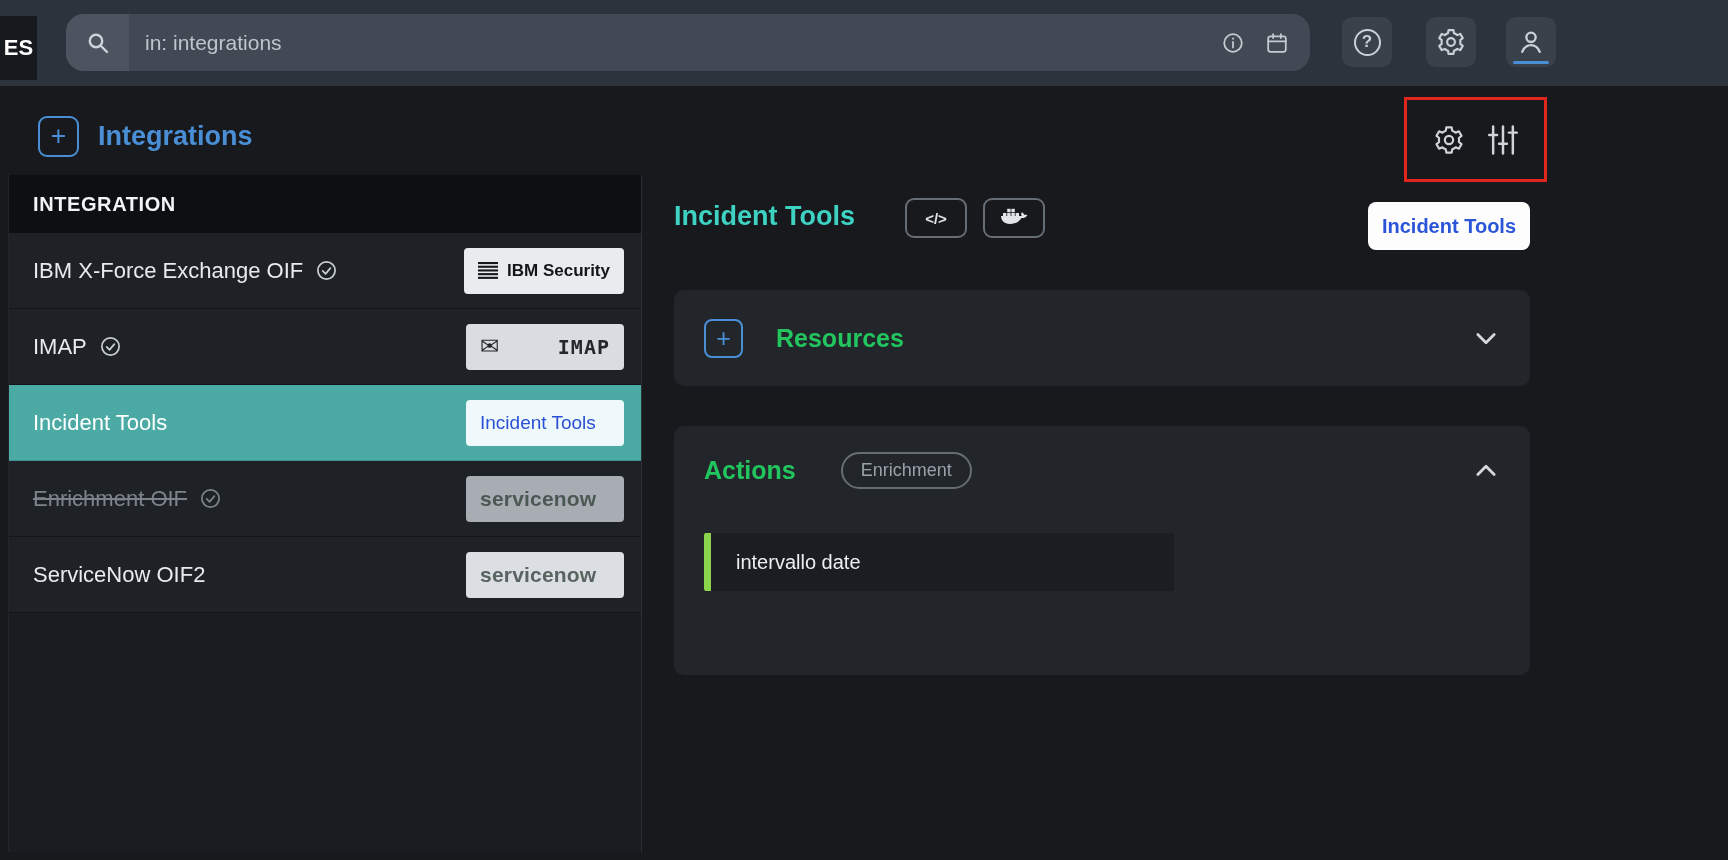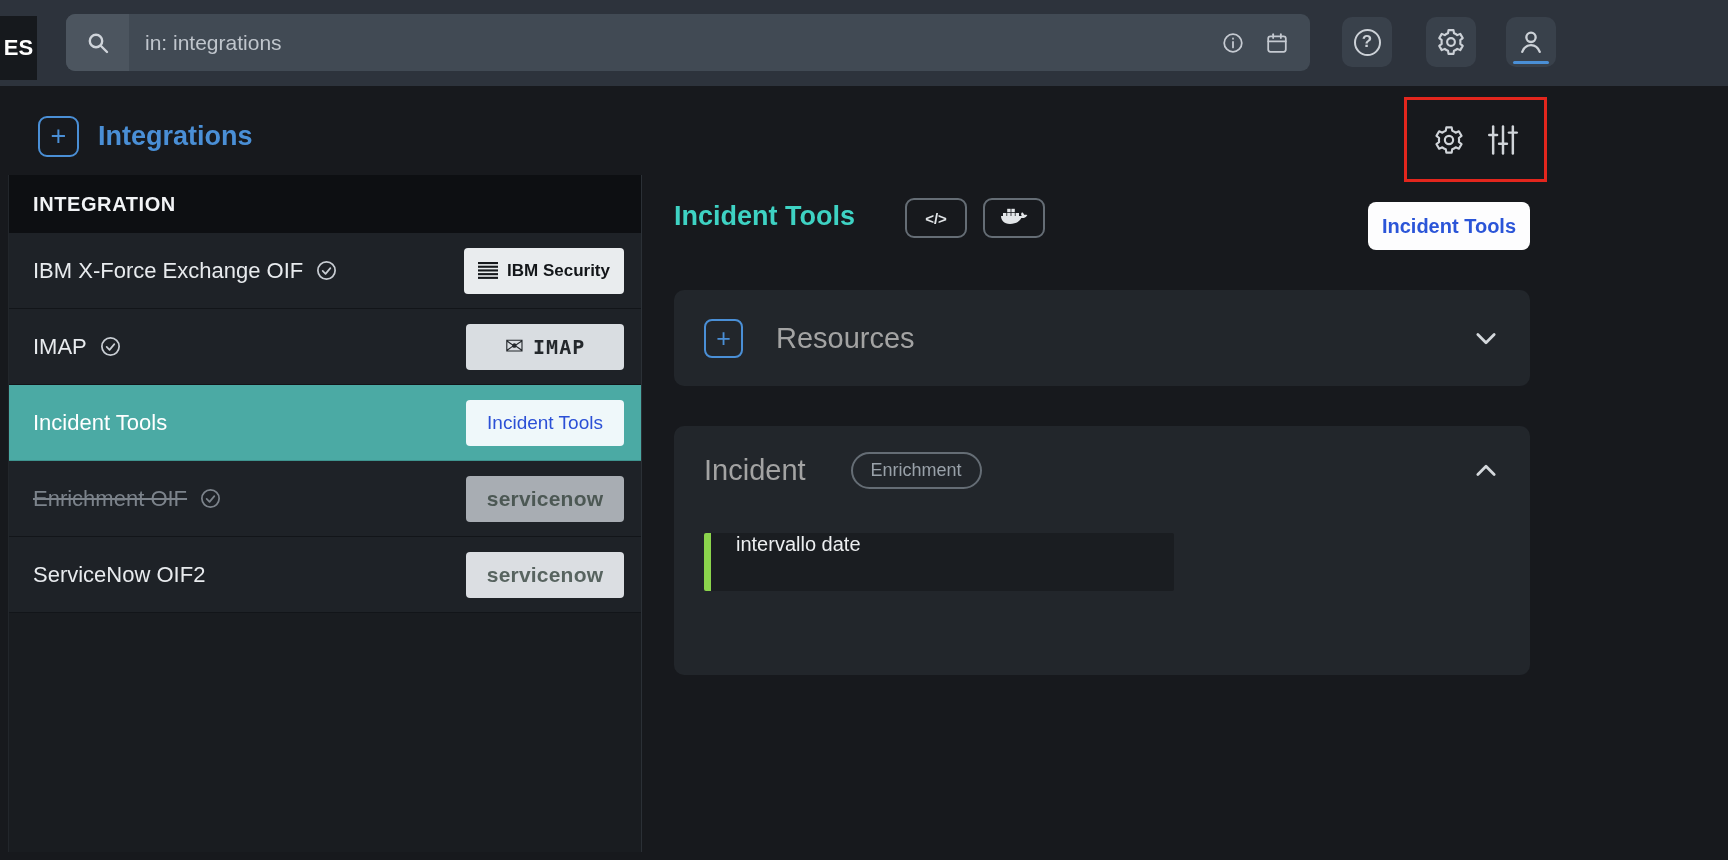--- a/index.html
+++ b/index.html
@@ -3,21 +3,21 @@
 <meta charset="utf-8">
 <style>
   * { margin:0; padding:0; box-sizing:border-box; }
   html,body { width:1728px; height:860px; background:#17191d; font-family:"Liberation Sans",sans-serif; overflow:hidden; }
 
   
   .topbar { position:absolute; top:0; left:0; width:1728px; height:86px; background:#2d333c; }
   .logo-box { position:absolute; left:0; top:16px; width:37px; height:64px; background:#16191d; color:#ffffff;
               font-size:22px; font-weight:bold; display:flex; align-items:center; justify-content:center; overflow:hidden; }
   .searchbar { position:absolute; left:66px; top:14px; width:1244px; height:57px; background:#414a54;
-               border-radius:9px; display:flex; align-items:center; overflow:hidden; }
+               border-radius:18px; display:flex; align-items:center; overflow:hidden; }
   .search-iconseg { width:63px; height:100%; background:#4c555f; display:flex; align-items:center; justify-content:center; flex:0 0 auto; }
   .search-input { flex:1; background:transparent; border:none; outline:none; color:#bfc5cc; font-size:21px;
                   padding-left:16px; font-family:"Liberation Sans",sans-serif; }
   .search-trailing { display:flex; gap:22px; padding-right:22px; align-items:center; }
   .tb-btn { position:absolute; top:17px; width:50px; height:50px; border-radius:10px; background:#39414b;
             display:flex; align-items:center; justify-content:center; cursor:pointer; }
   .tb-btn.help { left:1342px; }
   .tb-btn.gear { left:1426px; }
   .tb-btn.user { left:1506px; }
   .qcircle { width:27px; height:27px; border:2px solid #ccd1d7; border-radius:50%; color:#ccd1d7;
@@ -37,21 +37,21 @@
   
   .table-panel { position:absolute; left:8px; top:175px; width:634px; height:677px; background:#191c20;
                  border-right:1px solid #2b3036; border-left:1px solid #22262b; }
   .table-header { height:58px; background:#0d0f12; color:#f2f4f6; font-size:20px; font-weight:bold;
                   letter-spacing:0.6px; display:flex; align-items:center; padding-left:24px; }
   .row { height:76px; background:#1e2227; border-bottom:1px solid #121519; display:flex; align-items:center;
          padding:0 17px 0 24px; cursor:pointer; }
   .row-name { font-size:22px; color:#e8ebee; white-space:nowrap; }
   .check { margin-left:12px; color:#c8cdd3; display:flex; }
   .spacer { flex:1; }
-  .badge { min-width:158px; height:46px; border-radius:4px; display:flex; align-items:center; justify-content:center;
+  .badge { min-width:158px; height:46px; border-radius:4px; display:flex; align-items:center; justify-content:space-between;
            gap:9px; padding:0 14px; }
   .badge.ibm { background:#e9ecee; color:#131619; font-size:17px; font-weight:bold; }
   .badge.imap { background:#d9dde1; color:#24282c; }
   .imap-env { font-size:23px; line-height:1; }
   .imap-text { font-family:"DejaVu Sans Mono",monospace; font-size:20px; font-weight:bold; letter-spacing:1px; }
   .badge.incident { background:#eff8fa; color:#2b50d6; font-size:19px; }
   .badge.snow { background:#a8adb3; color:#4c5854; font-size:21px; font-weight:bold; letter-spacing:0.2px; }
   .badge.snow2 { background:#dbdee2; color:#586460; font-size:21px; font-weight:bold; letter-spacing:0.2px; }
   .row.selected { background:#4baaa4; border-bottom-color:#3f948f; }
   .row.selected .row-name { color:#ffffff; }
@@ -67,30 +67,30 @@
   .mini-btn.docker { left:983px; }
   .primary-btn { position:absolute; left:1368px; top:202px; width:162px; height:48px; background:#fdfdfe;
                  border-radius:8px; color:#2b55d8; font-size:20px; font-weight:bold; display:flex;
                  align-items:center; justify-content:center; cursor:pointer; }
 
   .card { position:absolute; left:674px; width:856px; background:#22262b; border-radius:10px; }
   .card.resources { top:290px; height:96px; display:flex; align-items:center; padding:0 30px; }
   .add-btn-sm { width:39px; height:39px; border:2px solid #4a8fd6; border-radius:8px; color:#4a8fd6;
                 font-size:25px; font-weight:300; display:flex; align-items:center; justify-content:center;
                 cursor:pointer; flex:0 0 auto; }
-  .card-title { color:#a3a3a3; font-size:29px; font-weight:normal; }
+  .card-title { color:#22c55e; font-size:25px; font-weight:bold; }
   .card.resources .card-title { margin-left:33px; }
   .chev { margin-left:auto; display:flex; cursor:pointer; }
 
   .card.actions { top:426px; height:249px; padding:26px 30px; }
   .actions-head { display:flex; align-items:center; }
   .tag { margin-left:45px; border:2px solid #656d75; border-radius:20px; padding:6px 18px; color:#99a1a9;
          font-size:18px; }
   .action-item { margin-top:44px; width:470px; height:58px; background:#1a1d21; border-left:7px solid #8bd44c;
-                 border-radius:2px; display:flex; align-items:flex-start; padding-left:25px; color:#eceef0;
+                 border-radius:2px; display:flex; align-items:center; padding-left:25px; color:#eceef0;
                  font-size:20px; cursor:pointer; }
 </style>
 </head>
 <body>
 
 <div class="topbar">
   <div class="logo-box">
     <span>ES</span>
   </div>
 
@@ -254,21 +254,21 @@
   <h3 class="card-title">Resources</h3>
   <span class="chev">
     <svg width="28" height="28" viewBox="0 0 24 24" fill="none" stroke="#d4d8dc" stroke-width="2.4" stroke-linecap="round" stroke-linejoin="round">
         <polyline points="5 9 12 16 19 9"></polyline>
       </svg>
   </span>
 </div>
 
 <div class="card actions">
   <div class="actions-head">
-    <h3 class="card-title">Incident</h3>
+    <h3 class="card-title">Actions</h3>
     <span class="tag">Enrichment</span>
     <span class="chev">
       <svg width="28" height="28" viewBox="0 0 24 24" fill="none" stroke="#d4d8dc" stroke-width="2.4" stroke-linecap="round" stroke-linejoin="round">
           <polyline points="5 15 12 8 19 15"></polyline>
         </svg>
     </span>
   </div>
   <div class="action-item">
     <span>intervallo date</span>
   </div>

